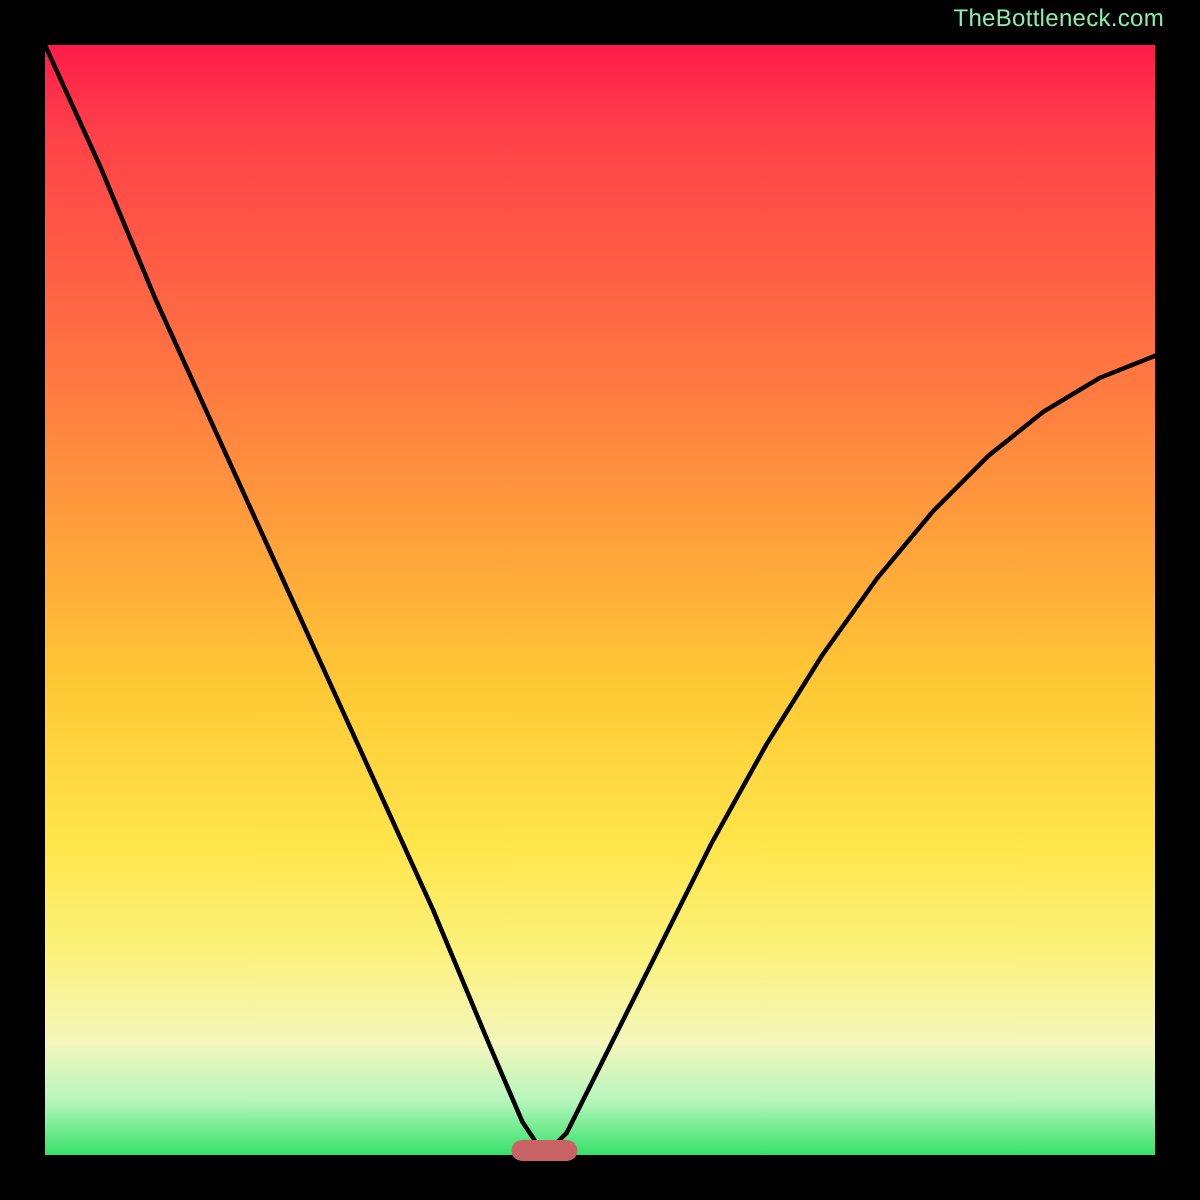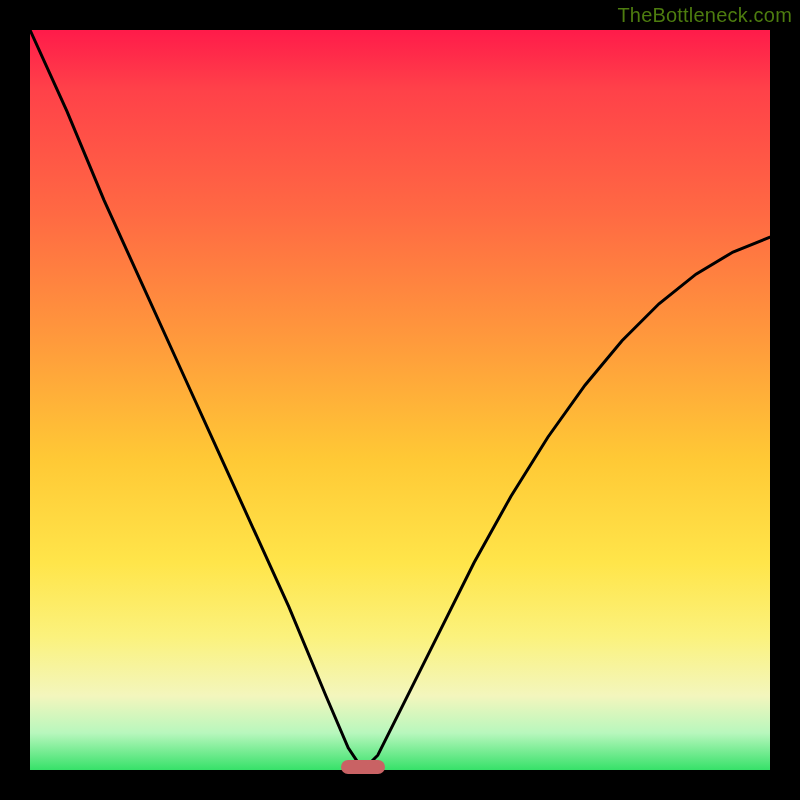--- a/index.html
+++ b/index.html
@@ -35,23 +35,23 @@
       #ffe54a 72%,
       #fbf27d 82%,
       #f3f6bd 90%,
       #b8f7bd 95%,
       #36e169 100%
     );
   }
   .watermark {
     position: absolute;
     top: 4px;
-    right: 8px;
-    color: #4d7c0f;
-    font-size: 20px;
+    right: 24px;
+    color: #86efac;
+    font-size: 16px;
     font-weight: 500;
     letter-spacing: 0.2px;
   }
   svg.curve {
     position: absolute;
     top: 0;
     left: 0;
     width: 740px;
     height: 740px;
   }

